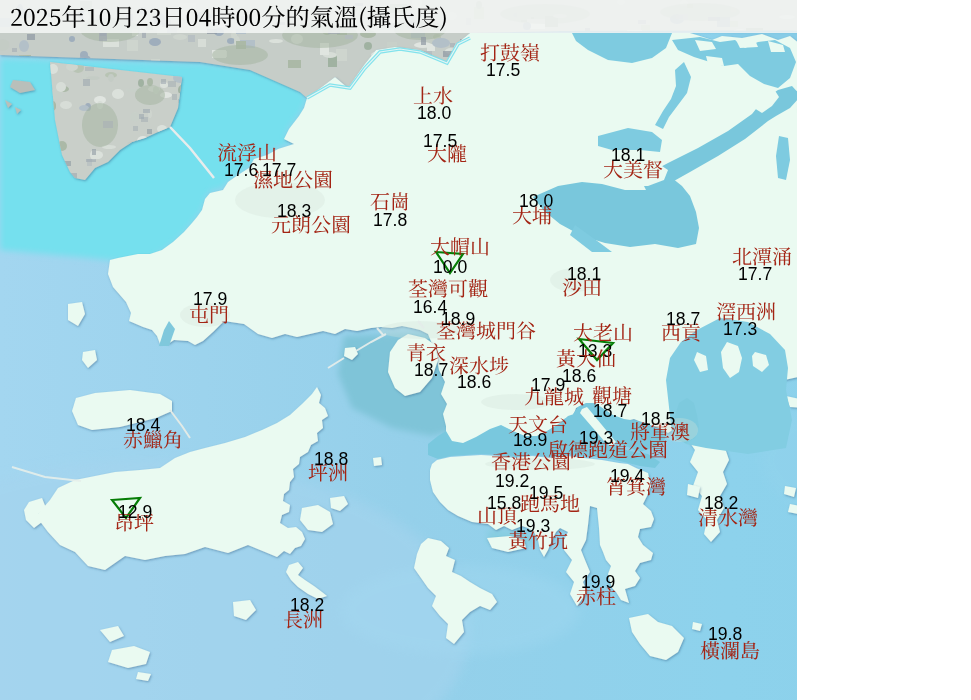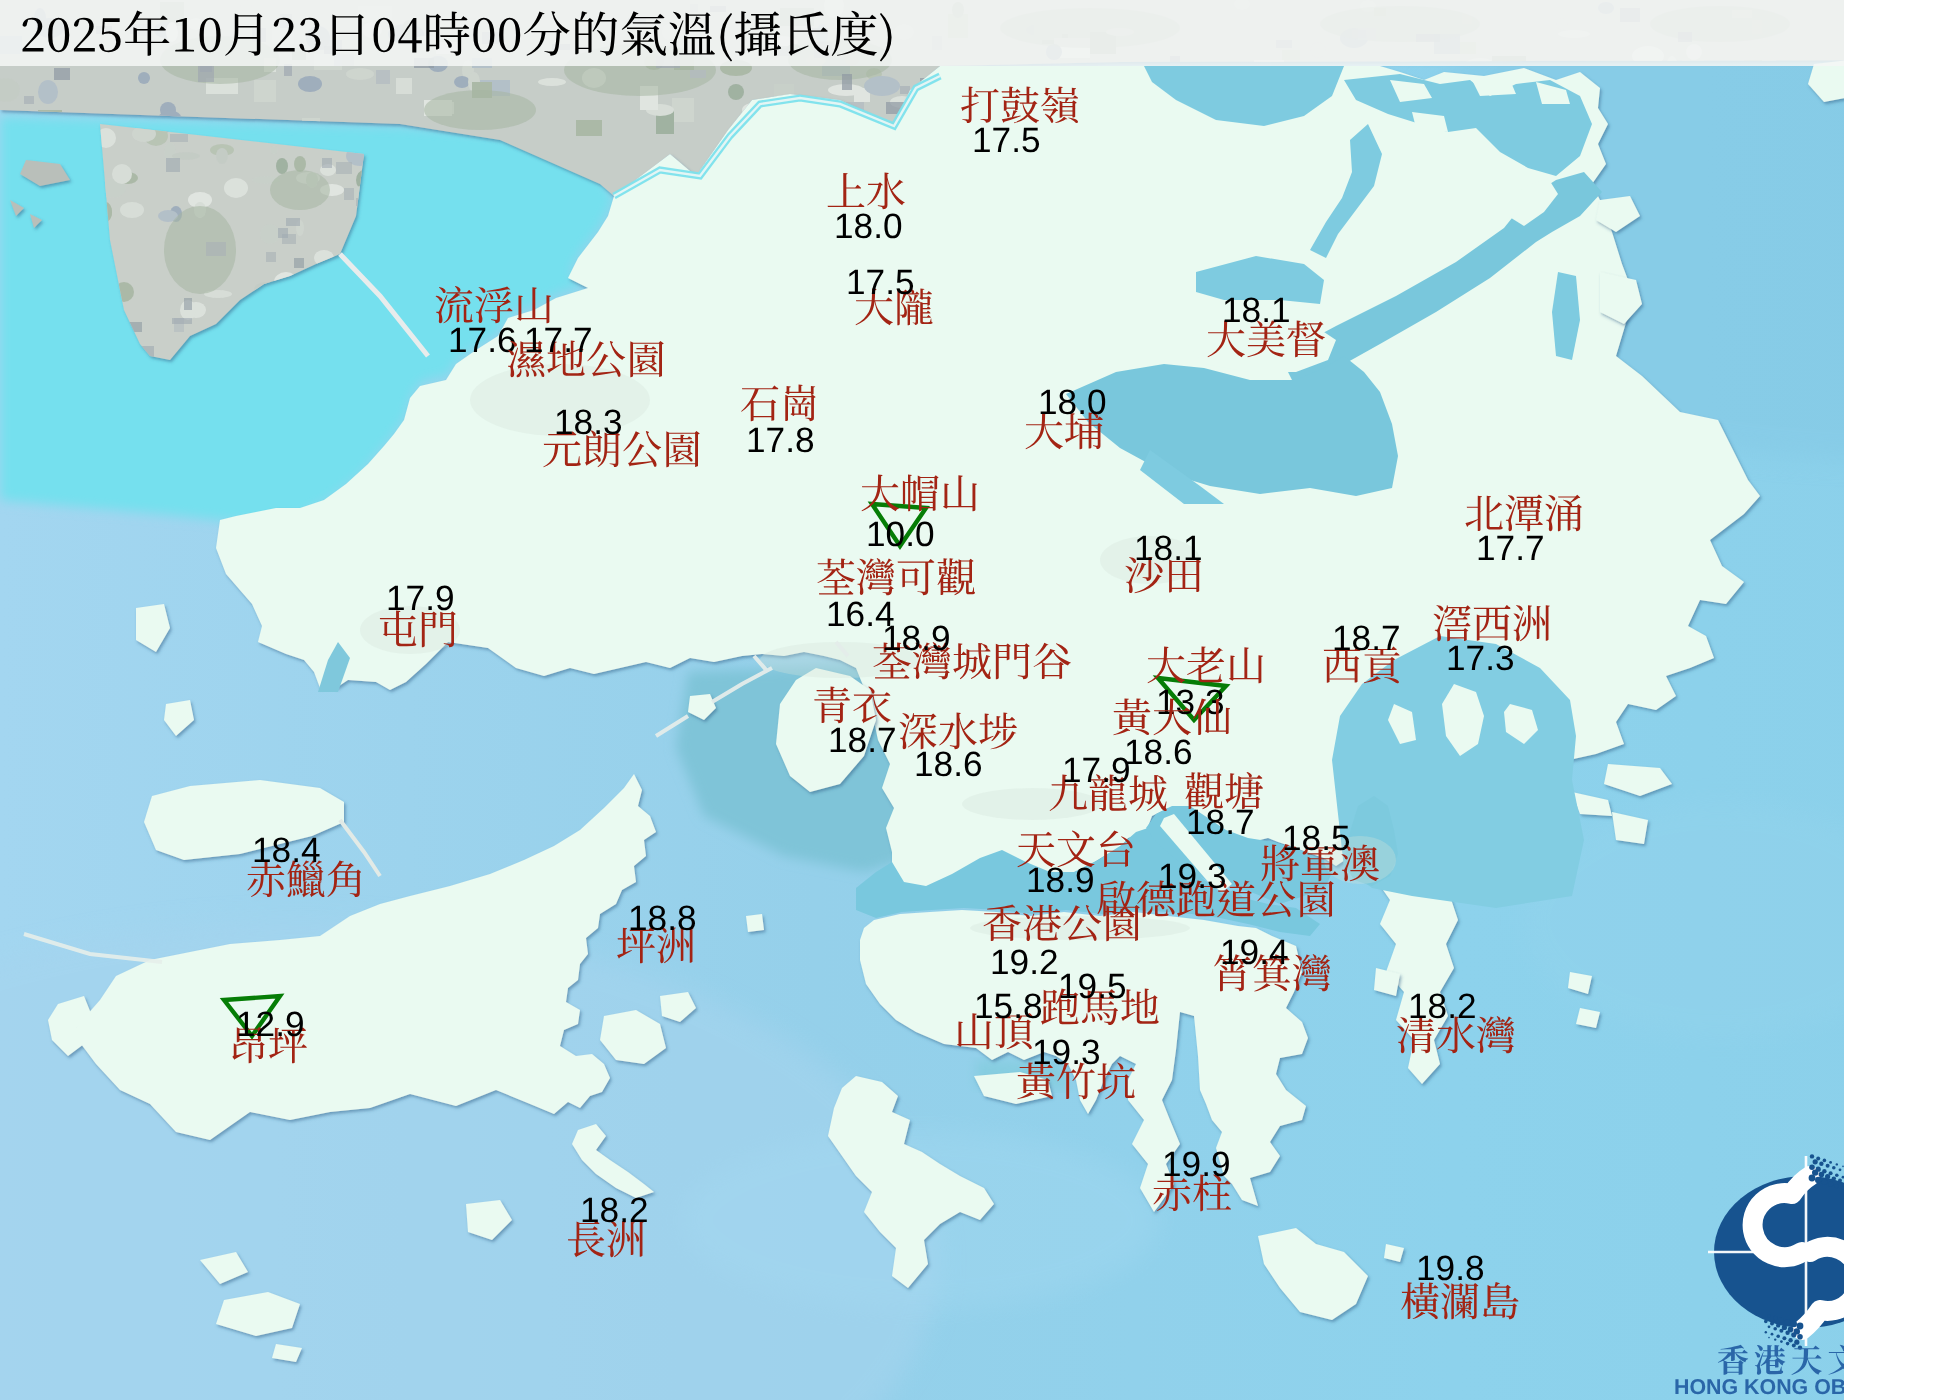--- a/index.html
+++ b/index.html
@@ -1,14 +1,14 @@
 <!DOCTYPE html>
 <html><head><meta charset="utf-8"><style>
 html,body{margin:0;padding:0;background:#fff;}
-#map{position:relative;width:922px;height:700px;overflow:hidden;}
+#map{position:relative;width:797px;height:700px;overflow:hidden;}
 </style></head><body>
 <div id="map"><svg width="971" height="700" viewBox="0 0 971 700">
 <defs>
 <linearGradient id="sea" x1="0" y1="0" x2="1" y2="0">
  <stop offset="0" stop-color="#a3d6f0"></stop>
  <stop offset="0.42" stop-color="#95d0ea"></stop>
  <stop offset="0.75" stop-color="#8dd2ec"></stop>
  <stop offset="1" stop-color="#8bd0ea"></stop>
 </linearGradient>
 <filter id="blur6">

